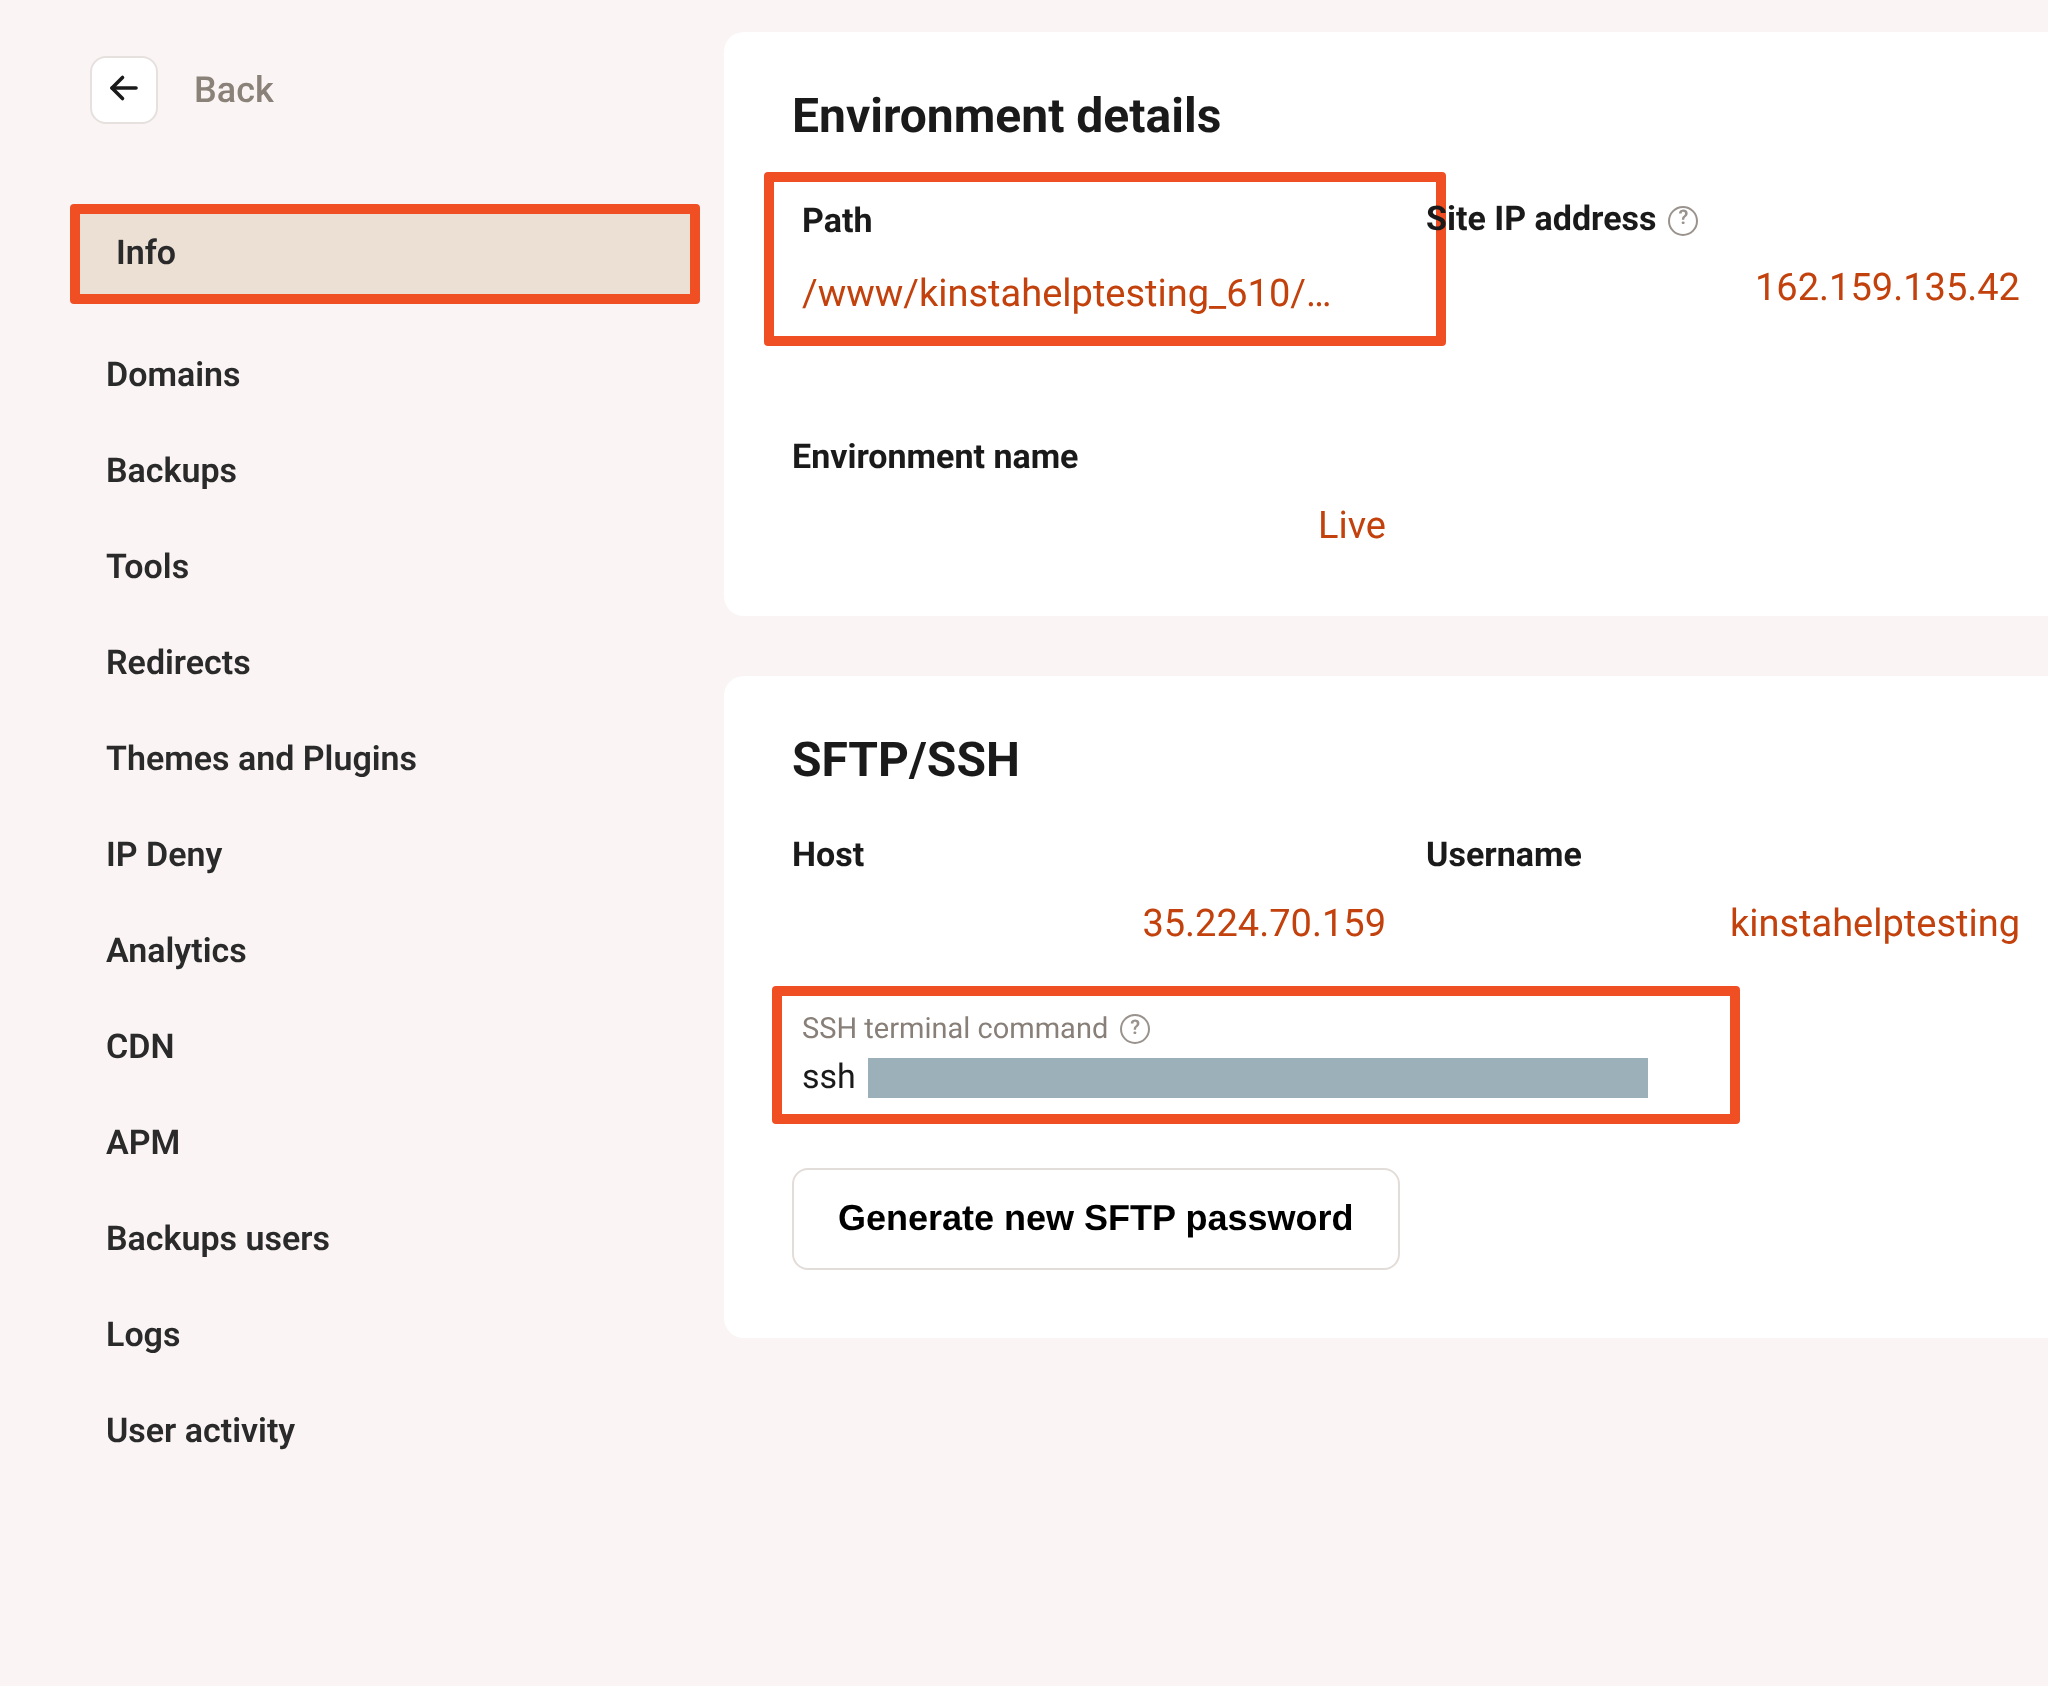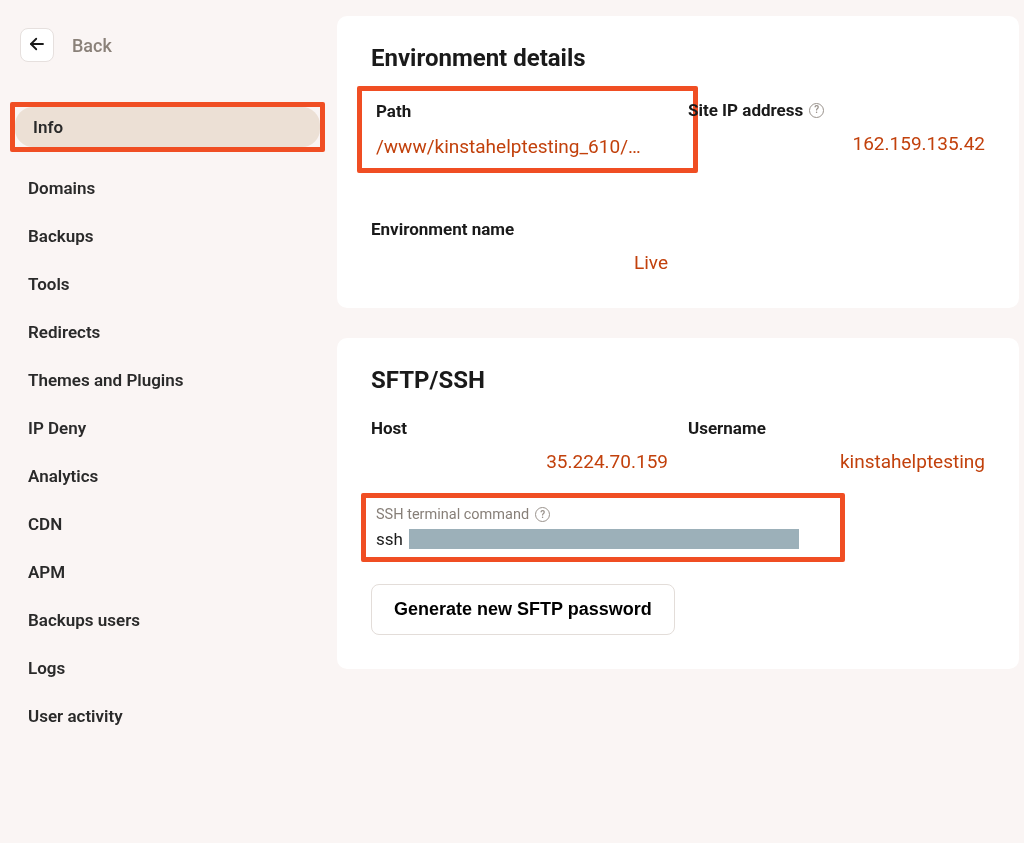--- a/index.html
+++ b/index.html
@@ -4,21 +4,21 @@
   <style>
     * { box-sizing: border-box; margin: 0; padding: 0; }
     body {
       font-family: -apple-system, BlinkMacSystemFont, "Segoe UI", Roboto, Helvetica, Arial, sans-serif;
       background: #faf5f4;
       color: #1a1a1a;
       width: 1024px;
       height: 843px;
       overflow: hidden;
     }
-    .layout { display: flex; width: 100%; height: 100%; }
+    .layout { display: flex; width: 100%; height: 100%; padding-left: 25px; }
     .sidebar {
       width: 335px;
       padding: 28px 0 0 0;
       flex-shrink: 0;
     }
     .back-row {
       display: flex;
       align-items: center;
       gap: 18px;
       padding: 0 0 0 20px;
@@ -40,21 +40,20 @@
       font-size: 18px;
       font-weight: 500;
     }
     .nav { display: flex; flex-direction: column; }
     .nav-item {
       padding: 14px 22px 14px 28px;
       font-size: 17px;
       font-weight: 600;
       color: #2a2a2a;
       cursor: pointer;
-      border-radius: 18px;
     }
     .nav-item.active {
       background: #ece0d5;
     }
     .highlight-box {
       border: 5px solid #f04e23;
       border-radius: 2px;
     }
     .nav-item-wrap.highlight-box {
       margin: 0 10px 12px 10px;

